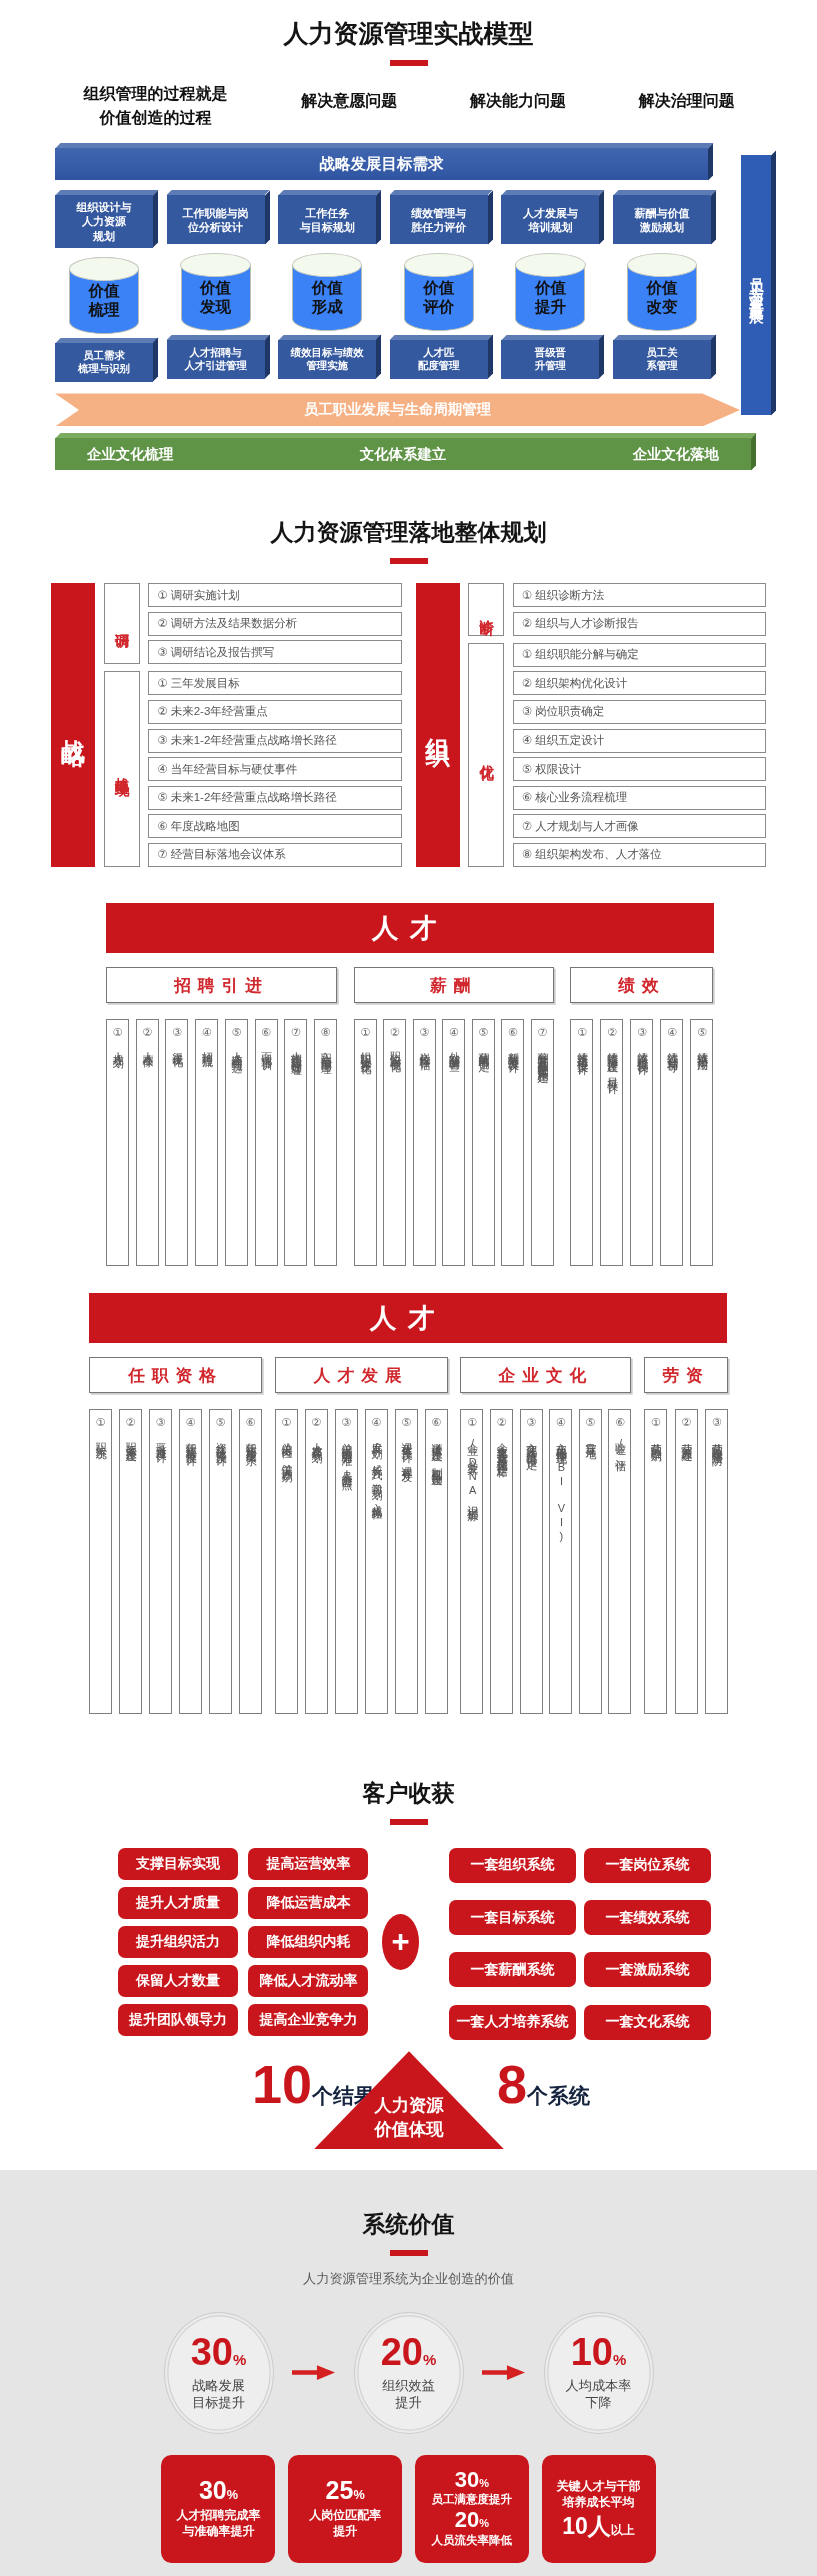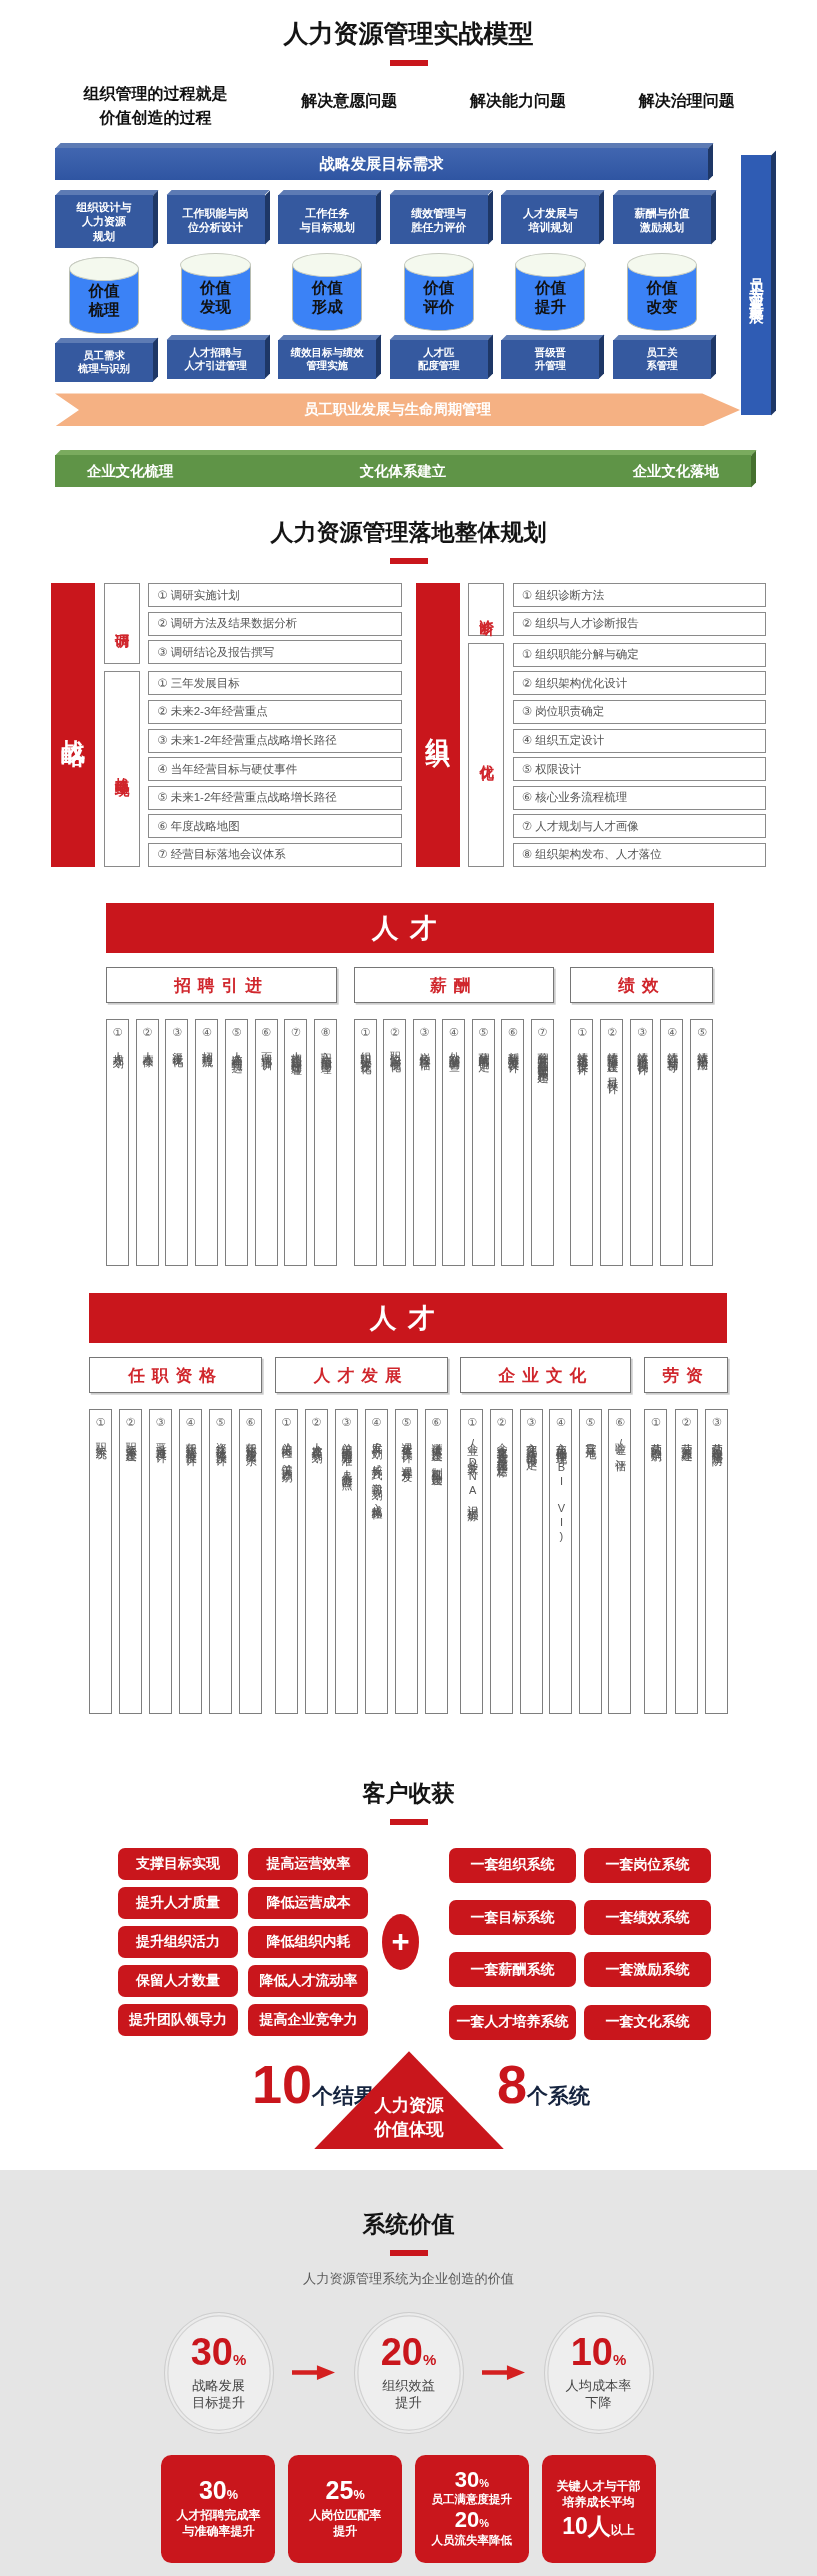--- a/index.html
+++ b/index.html
@@ -59,21 +59,21 @@
                  background: #f4f9ee; }
   .cyl-label { position: absolute; top: 23px; left: 0; width: 100%; text-align: center;
                font-size: 15.5px; font-weight: bold; color: #111; white-space: pre-line;
                line-height: 1.25; }
   .slab.bot { width: 100%; min-height: 39px; font-size: 10.4px; margin-top: 9.2px; padding: 4.6px 1.2px; }
 
   .arrow-orange { width: 685px; height: 33px; margin-top: 11.5px; background: #f5b183;
                   clip-path: polygon(0 0, 94.5% 0, 100% 50%, 94.5% 100%, 0 100%, 3.5% 50%);
                   display: flex; align-items: center; justify-content: center;
                   color: #fff; font-size: 14.4px; font-weight: bold; }
-  .bar-green { width: 696px; height: 32px; margin-top: 29px; position: relative;
+  .bar-green { width: 696px; height: 32px; margin-top: 12px; position: relative;
                background: #5f9447; display: flex; align-items: center;
                justify-content: space-between; padding: 0 32px;
                color: #fff; font-size: 14.4px; font-weight: bold; }
   .bar-green::before { content: ""; position: absolute; top: -5.2px; left: 2.6px; width: 100%;
                        height: 5.2px; background: #7aab5e; transform: skewX(-45deg); }
   .bar-green::after { content: ""; position: absolute; top: -2.6px; right: -5.2px; width: 5.2px;
                       height: 100%; background: #45702e; transform: skewY(-45deg); }
 
   
   .s2 h2 { padding-top: 22px; }

